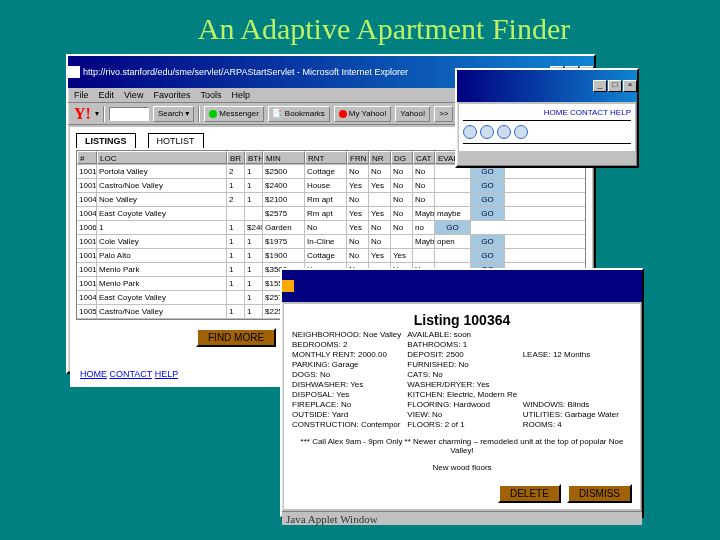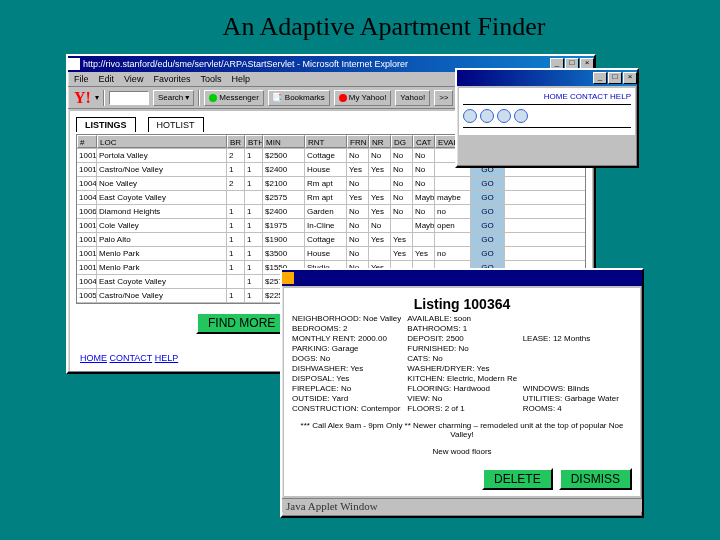--- a/index.html
+++ b/index.html
@@ -6,42 +6,42 @@
   body {
     background: #008080;
     font-family: "MS Sans Serif", Arial, sans-serif;
     font-size: 9px;
     width: 720px;
     height: 540px;
     overflow: hidden;
     position: relative;
   }
   .slide-title {
-    color: #000000;
+    color: #bef264;
     font-family: "Times New Roman", serif;
-    font-size: 26px;
+    font-size: 30px;
     text-align: center;
     padding: 12px 0 6px 0;
     font-weight: normal;
     margin-left: 48px;
   }
   .window {
     position: absolute;
     background: #c0c0c0;
     border: 2px solid;
     border-color: #fff #000 #000 #fff;
     box-shadow: inset -1px -1px #808080, inset 1px 1px #dfdfdf;
   }
   .titlebar {
     background: linear-gradient(to right, #000080, #1084d0);
     color: #fff;
     display: flex;
     align-items: center;
     padding: 1px 0;
-    height: 16px;
+    height: 32px;
     font-size: 9px;
     justify-content: space-between;
   }
   .titlebar .tb-icon {
     width: 12px; height: 12px; background:#fff; margin-right:3px;
     display:inline-block;
   }
   .titlebar .tb-text { flex:1; white-space:nowrap; overflow:hidden; }
   .tb-buttons { display:flex; gap:1px; }
   .tb-btn {
@@ -91,22 +91,22 @@
     border-bottom:1px solid #c0c0c0;
   }
   .table-head { background:#c0c0c0; font-weight:normal; }
   .table-head .cell, .table-row .cell {
     border-right:1px solid #c0c0c0; padding:1px 2px; white-space:nowrap; overflow:hidden;
     height:13px; line-height:11px;
   }
   .table-head .cell { border:1px solid; border-color:#fff #808080 #808080 #fff; background:#c0c0c0; }
   .table-row .cell:last-child { background:#a4c8e0; color:#003; text-align:center; }
   .btn {
-    background:#22c55e; border:2px solid; border-color:#fff #000 #000 #fff;
-    padding:2px 10px; font-size:12px; color:#000; display:inline-block;
+    background:#a16207; border:2px solid; border-color:#fff #000 #000 #fff;
+    padding:2px 10px; font-size:10px; color:#000; display:inline-block;
   }
   .actions { margin-top:8px; padding-left:120px; display:flex; gap:6px; }
   .footer-links { padding:4px 6px; font-size:9px; color:#0000ee; }
   .footer-links a { color:#0000ee; text-decoration:underline; }
 
   
   .win2 {
     top: 68px; left: 455px; width: 184px; height: 100px;
   }
   .win2 .content2 {
@@ -254,21 +254,20 @@
             <div class="cell">Rm apt</div>
             <div class="cell">Yes</div>
             <div class="cell">Yes</div>
             <div class="cell">No</div>
             <div class="cell">Maybe</div>
             <div class="cell">maybe</div>
             <div class="cell">GO</div>
           </div>
           <div class="table-row">
             <div class="cell">100653</div>
-            <div class="cell">Diamond Heights</div>
             <div class="cell">1</div>
             <div class="cell">1</div>
             <div class="cell">$2400</div>
             <div class="cell">Garden</div>
             <div class="cell">No</div>
             <div class="cell">Yes</div>
             <div class="cell">No</div>
             <div class="cell">No</div>
             <div class="cell">no</div>
             <div class="cell">GO</div>

